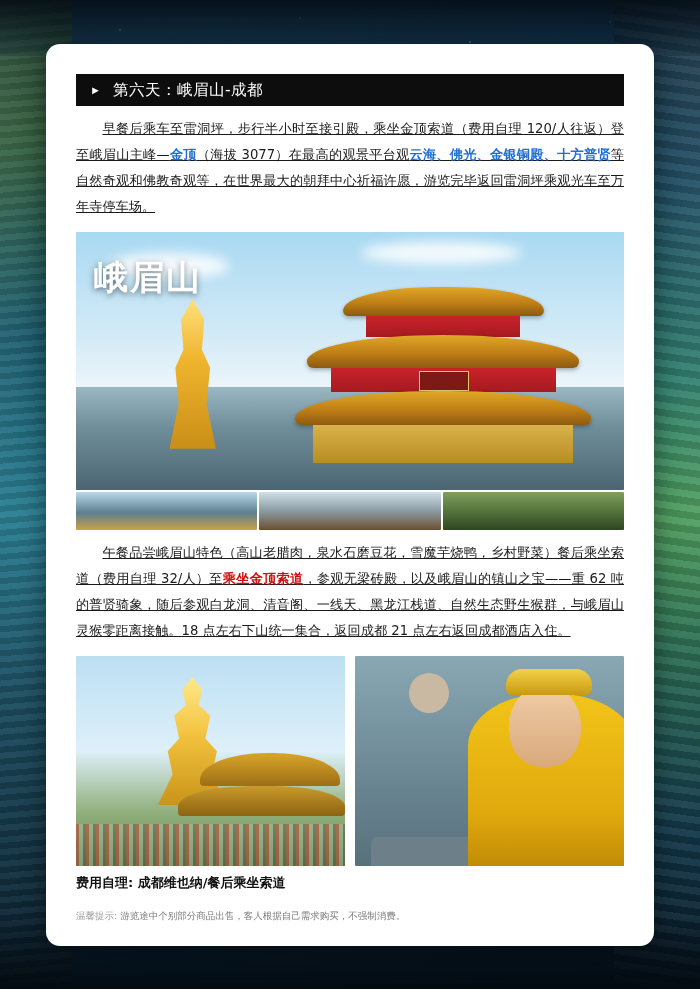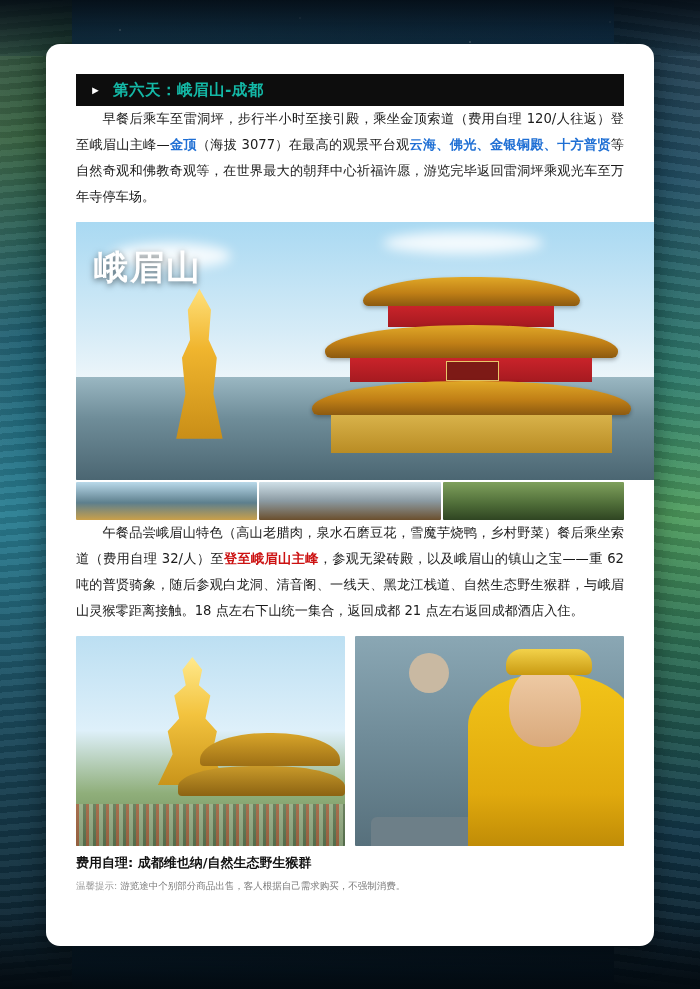--- a/index.html
+++ b/index.html
@@ -96,55 +96,55 @@
     align-items: center;
     padding-left: 14px;
   }
   .title-arrow {
     color: #ffffff;
     font-size: 11px;
     margin-right: 12px;
     line-height: 1;
   }
   .title-text {
-    color: #14b8a6;
+    color: #ffffff;
     font-size: 15.5px;
-    font-weight: bold;
+    font-weight: normal;
     letter-spacing: 0.5px;
     font-family: "DejaVu Sans", "Liberation Sans", sans-serif;
   }
 
   
   .para {
     font-size: 13.2px;
     line-height: 26px;
     color: #1a1a1a;
     text-align: justify;
     text-indent: 2em;
-    margin: 0 0 0 0;
+    margin: 10px 0 0 0;
     font-family: "DejaVu Sans", "Liberation Sans", sans-serif;
+    text-decoration: underline;
   }
   .hl {
     color: #1f6fd4;
     font-weight: bold;
   }
   .hl-red {
     color: #cc1111;
     font-weight: bold;
   }
 
   
   .img-block {
     margin-top: 12px;
   }
   .photo {
     position: relative;
     overflow: hidden;
     border-radius: 1px;
-    padding-left: 42px;
   }
 
   
   .photo-temple {
     width: 100%;
     height: 258px;
     background:
       linear-gradient(180deg,#bfe3f5 0%, #9fd4ee 30%, #cfe7f3 55%, #7f9aa6 100%);
   }
   .t-sky {
@@ -341,21 +341,21 @@
   .hotel-line {
     font-size: 13px;
     color: #111;
     font-weight: bold;
     font-family: "DejaVu Sans", "Liberation Sans", sans-serif;
   }
   .fine {
     font-size: 9.5px;
     color: #7a7a7a;
     line-height: 17px;
-    margin-top: 5px;
+    margin-top: 15px;
     font-family: "DejaVu Sans", "Liberation Sans", sans-serif;
   }
   .fine .lbl { color: #9b9b9b; }
 </style>
 </head>
 <body>
 
 <div class="bg">
   <div class="stars"></div>
   <div class="bg-left"></div>
@@ -393,21 +393,21 @@
         </div>
         <div class="t-calli">峨眉山</div>
       </div>
       <div class="strip">
         <div class="photo s1"></div>
         <div class="photo s2"></div>
         <div class="photo s3"></div>
       </div>
     </div>
 
-    <p class="para"><span>午餐品尝峨眉山特色（高山老腊肉，泉水石磨豆花，雪魔芋烧鸭，乡村野菜）餐后乘坐索道（费用自理 32/人）至</span><span class="hl-red">登至峨眉山主峰</span><span>，参观无梁砖殿，以及峨眉山的镇山之宝——重 62 吨的普贤骑象，随后参观白龙洞、清音阁、一线天、黑龙江栈道、自然生态野生猴群，与峨眉山灵猴零距离接触。18 点左右下山统一集合，返回成都 21 点左右返回成都酒店入住。</span></p>
+    <p class="para"><span>午餐品尝峨眉山特色（高山老腊肉，泉水石磨豆花，雪魔芋烧鸭，乡村野菜）餐后乘坐索道（费用自理 32/人）至</span><span class="hl-red">乘坐金顶索道</span><span>，参观无梁砖殿，以及峨眉山的镇山之宝——重 62 吨的普贤骑象，随后参观白龙洞、清音阁、一线天、黑龙江栈道、自然生态野生猴群，与峨眉山灵猴零距离接触。18 点左右下山统一集合，返回成都 21 点左右返回成都酒店入住。</span></p>
 
     <div class="two-col">
       <div class="photo photo-gold">
         <div class="g-statue"></div>
         <div class="g-roof"></div>
         <div class="g-roof2"></div>
         <div class="g-crowd"></div>
       </div>
       <div class="photo photo-monkey">
         <div class="m-rock"></div>
@@ -417,21 +417,21 @@
         <div class="m-face"></div>
         <div class="m-hat"></div>
       </div>
     </div>
 
   </div>
 
   <div class="footer">
     <div class="hotel-line">
       <span>费用自理:</span>
-      <span>成都维也纳/自然生态野生猴群</span>
+      <span>成都维也纳/餐后乘坐索道</span>
     </div>
     <div class="fine">
       <span class="lbl">温馨提示:</span>
       <span>游览途中个别部分商品出售，客人根据自己需求购买，不强制消费。</span>
     </div>
   </div>
 
 </div>
 
 </body></html>

